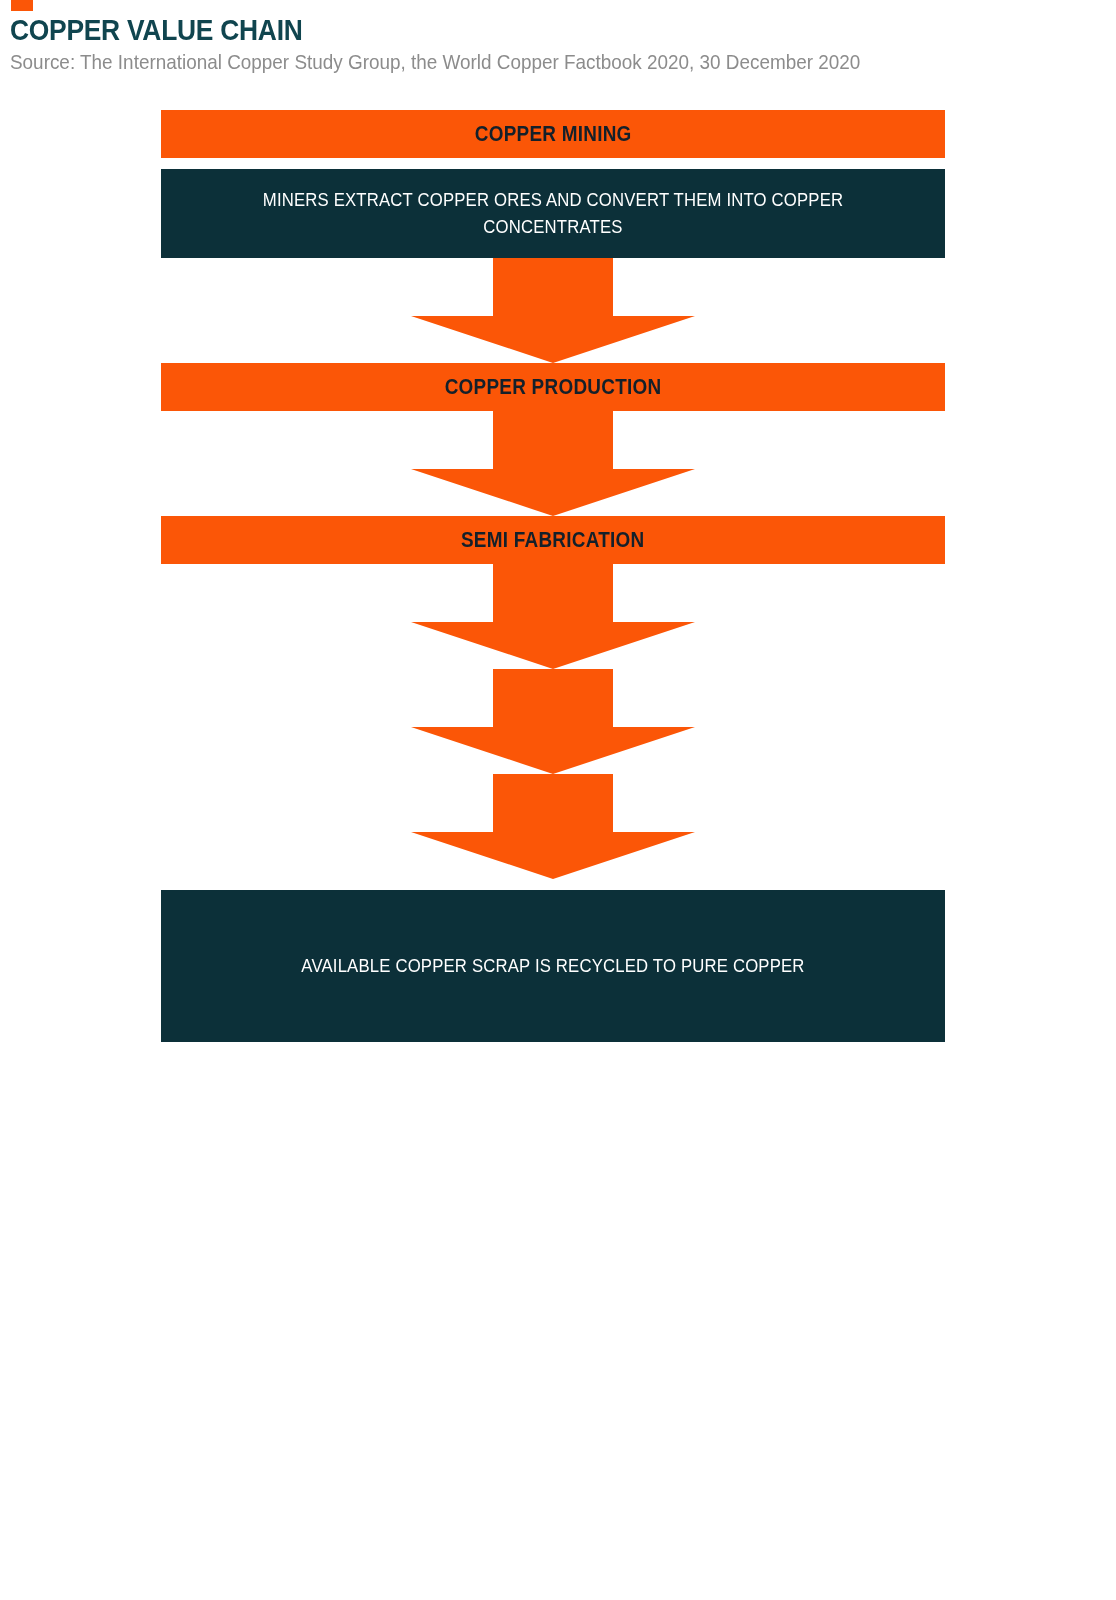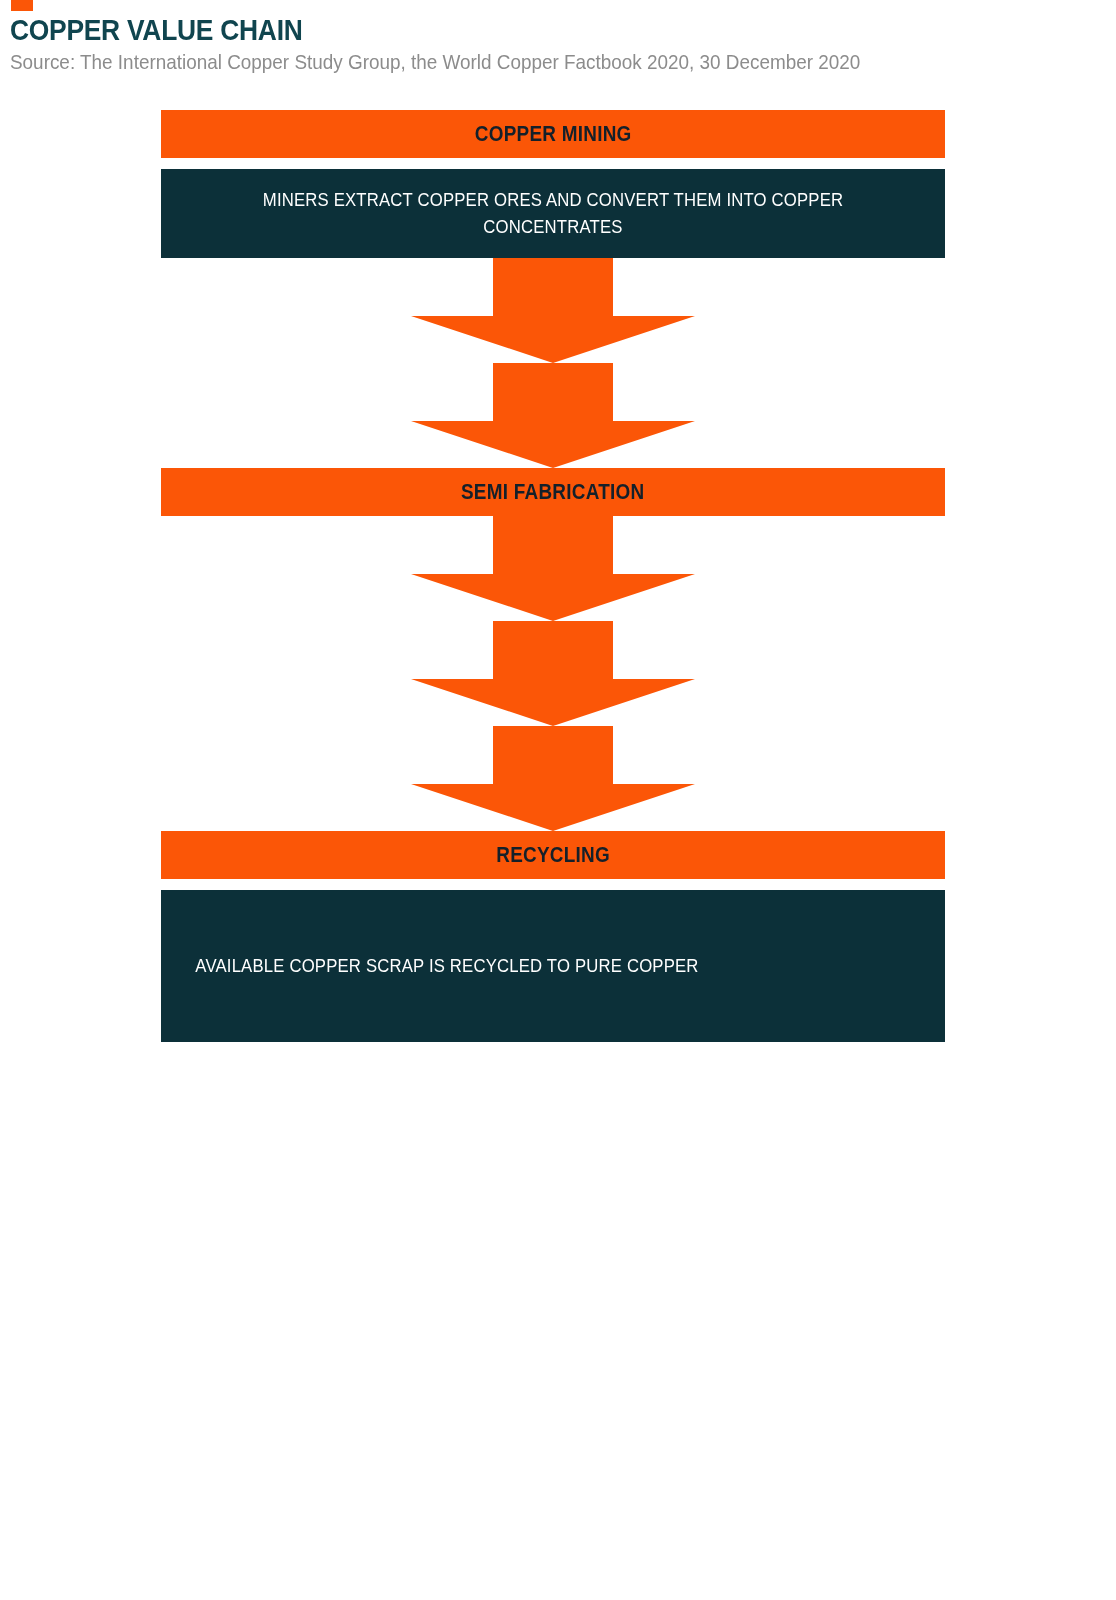--- a/index.html
+++ b/index.html
@@ -90,21 +90,21 @@
     white-space: nowrap;
     display: block;
   }
 
   .stage-body {
     width: 784px;
     background: #0C3039;
     color: #FFFFFF;
     display: flex;
     align-items: center;
-    justify-content: flex-start;
+    justify-content: center;
     text-align: center;
     font-size: 19px;
     font-weight: normal;
     letter-spacing: 0.2px;
     text-transform: uppercase;
     margin-top: 11px;
     box-sizing: border-box;
   }
   .stage-body.h1 { height: 89px; }
   .stage-body.h2 { height: 92px; }
@@ -150,20 +150,23 @@
     </div>
   </div>
 
   <div class="connector">
     <svg width="784" height="105" viewBox="0 0 784 105" xmlns="http://www.w3.org/2000/svg">
       <polygon points="332,0 452,0 452,58 534,58 392,105 250,58 332,58" fill="#FB5607"></polygon>
     </svg>
   </div>
 
   <div class="stage">
+    <div class="stage-header">
+      <span class="label">COPPER PRODUCTION</span>
+    </div>
   </div>
 
   <div class="connector">
     <svg width="784" height="105" viewBox="0 0 784 105" xmlns="http://www.w3.org/2000/svg">
       <polygon points="332,0 452,0 452,58 534,58 392,105 250,58 332,58" fill="#FB5607"></polygon>
     </svg>
   </div>
 
   <div class="stage">
     <div class="stage-header">
@@ -187,21 +190,18 @@
   <div class="stage">
   </div>
 
   <div class="connector">
     <svg width="784" height="105" viewBox="0 0 784 105" xmlns="http://www.w3.org/2000/svg">
       <polygon points="332,0 452,0 452,58 534,58 392,105 250,58 332,58" fill="#FB5607"></polygon>
     </svg>
   </div>
 
   <div class="stage">
-    <div class="stage-header">
-      <span class="label">RECYCLING</span>
-    </div>
     <div class="stage-body tall">
       <span class="desc">AVAILABLE COPPER SCRAP IS RECYCLED TO PURE COPPER</span>
     </div>
   </div>
 
 </div>
 
 </body></html>

